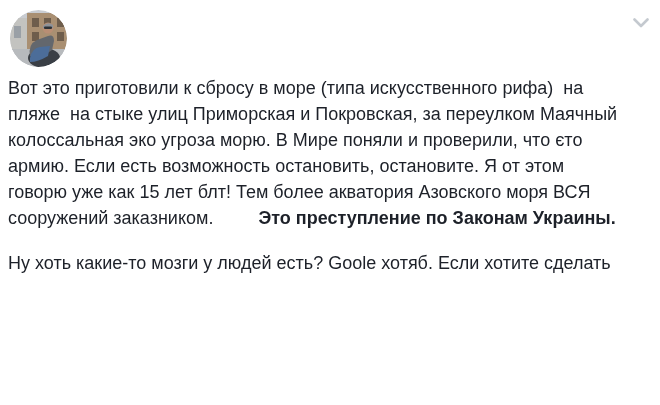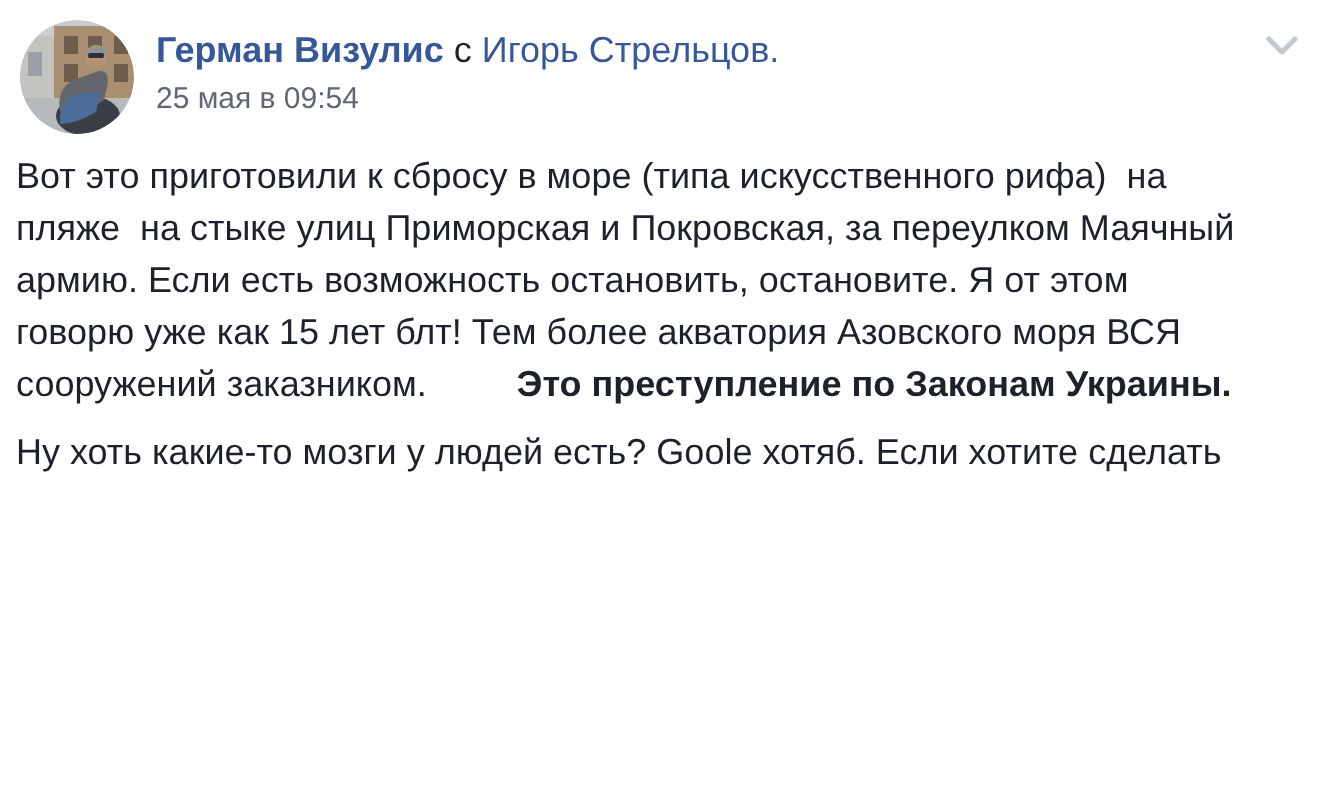--- a/index.html
+++ b/index.html
@@ -57,21 +57,21 @@
     cursor: pointer;
   }
 
   
   .post-body {
     padding: 8px 8px 0 8px;
     font-size: 18px;
     line-height: 26px;
     color: #1d2129;
   }
-  .paragraph + .paragraph { margin-top: 8px; }
+  .paragraph + .paragraph { margin-top: 19px; }
   .line { white-space: pre; }
   .line b { font-weight: 700; margin-left: 40px; }
 </style>
 </head>
 <body>
 
 <div class="post-card">
 
   <div class="post-header">
 
@@ -96,39 +96,34 @@
           <ellipse cx="34" cy="48" rx="16" ry="10" fill="#3a3f46"></ellipse>
           <path d="M20 46 Q18 34 27 30 L38 26 Q44 24 44 31 L42 40 Q34 46 26 48 Z" fill="#63676d"></path>
           <path d="M20 48 Q22 38 30 37 L40 36 L38 46 Q28 52 20 52 Z" fill="#4c6d99"></path>
           <circle cx="38" cy="18" r="5.5" fill="#b98e74"></circle>
           <path d="M33 16 Q38 11 43 15 L43 18 L33 18 Z" fill="#8e9298"></path>
           <rect x="34" y="16.5" width="8" height="2.5" rx="1" fill="#2d3136"></rect>
         </g>
       </svg>
     </div>
 
-    <div class="header-text">
-      <div class="name-line">
-        <a class="author-link">Герман Визулис</a><span class="connector"> с </span><a class="tagged-link">Игорь Стрельцов.</a>
-      </div>
-      <div class="timestamp">25 мая в 09:54</div>
-    </div>
 
     <div class="post-menu">
       <svg width="16" height="10" viewBox="0 0 16 10">
         <polyline points="1.5,1.5 8,8 14.5,1.5" fill="none" stroke="#c4c9cf" stroke-width="2.6" stroke-linecap="round" stroke-linejoin="round"></polyline>
       </svg>
     </div>
 
   </div>
 
   <div class="post-body">
       <div class="paragraph">
         <div class="line"><span>Вот это приготовили к сбросу в море (типа искусственного рифа)  на</span></div>
         <div class="line"><span>пляже  на стыке улиц Приморская и Покровская, за переулком Маячный</span></div>
+        <div class="line"><span>колоссальная эко угроза морю. В Мире поняли и проверили, что єто</span></div>
         <div class="line"><span>армию. Если есть возможность остановить, остановите. Я от этом</span></div>
         <div class="line"><span>говорю уже как 15 лет блт! Тем более акватория Азовского моря ВСЯ</span></div>
         <div class="line"><span>сооружений заказником. </span><b>Это преступление по Законам Украины.</b></div>
       </div>
       <div class="paragraph">
         <div class="line"><span>Ну хоть какие-то мозги у людей есть? Goole хотяб. Если хотите сделать</span></div>
       </div>
     </div>
 
 </div>

